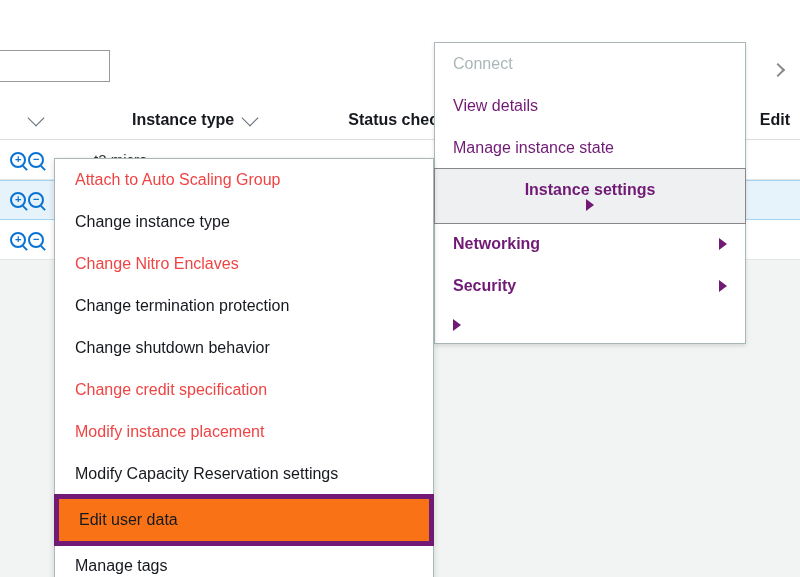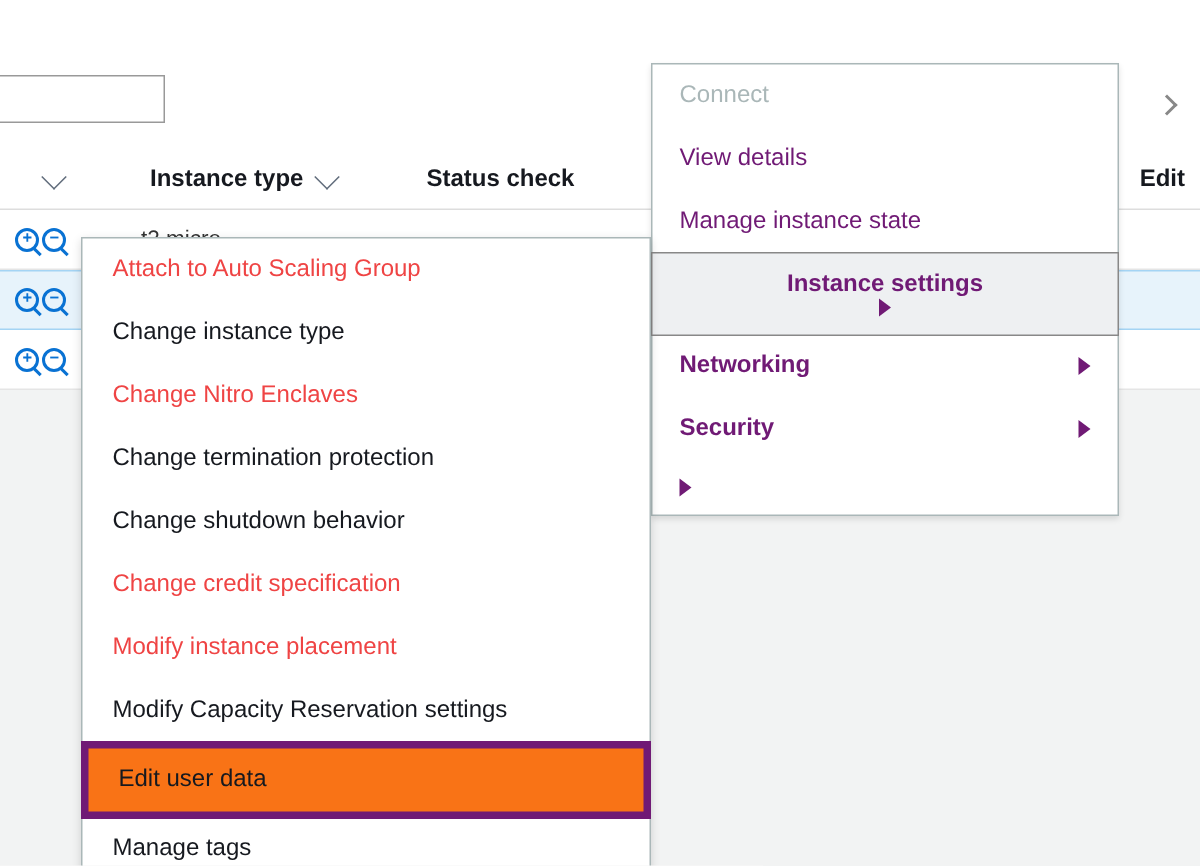--- a/index.html
+++ b/index.html
@@ -81,20 +81,21 @@
     top: 100px;
     left: 0; right: 0;
     height: 40px;
     display: flex;
     align-items: center;
     border-bottom: 1px solid #ddd;
     background: #fff;
     font-weight: 600;
     font-size: 16px;
     padding-left: 30px;
+    gap: 32px;
   }
   .col { display: flex; align-items: center; gap: 10px; }
   .col.type { margin-left: 58px; }
   .col.status { margin-left: 60px; }
   .col.zone { position: absolute; right: 10px; }
   .sort-ico {
     width: 12px; height: 12px;
     border: 1.5px solid #5f6b7a;
     transform: rotate(45deg);
     border-top: none; border-left: none;

